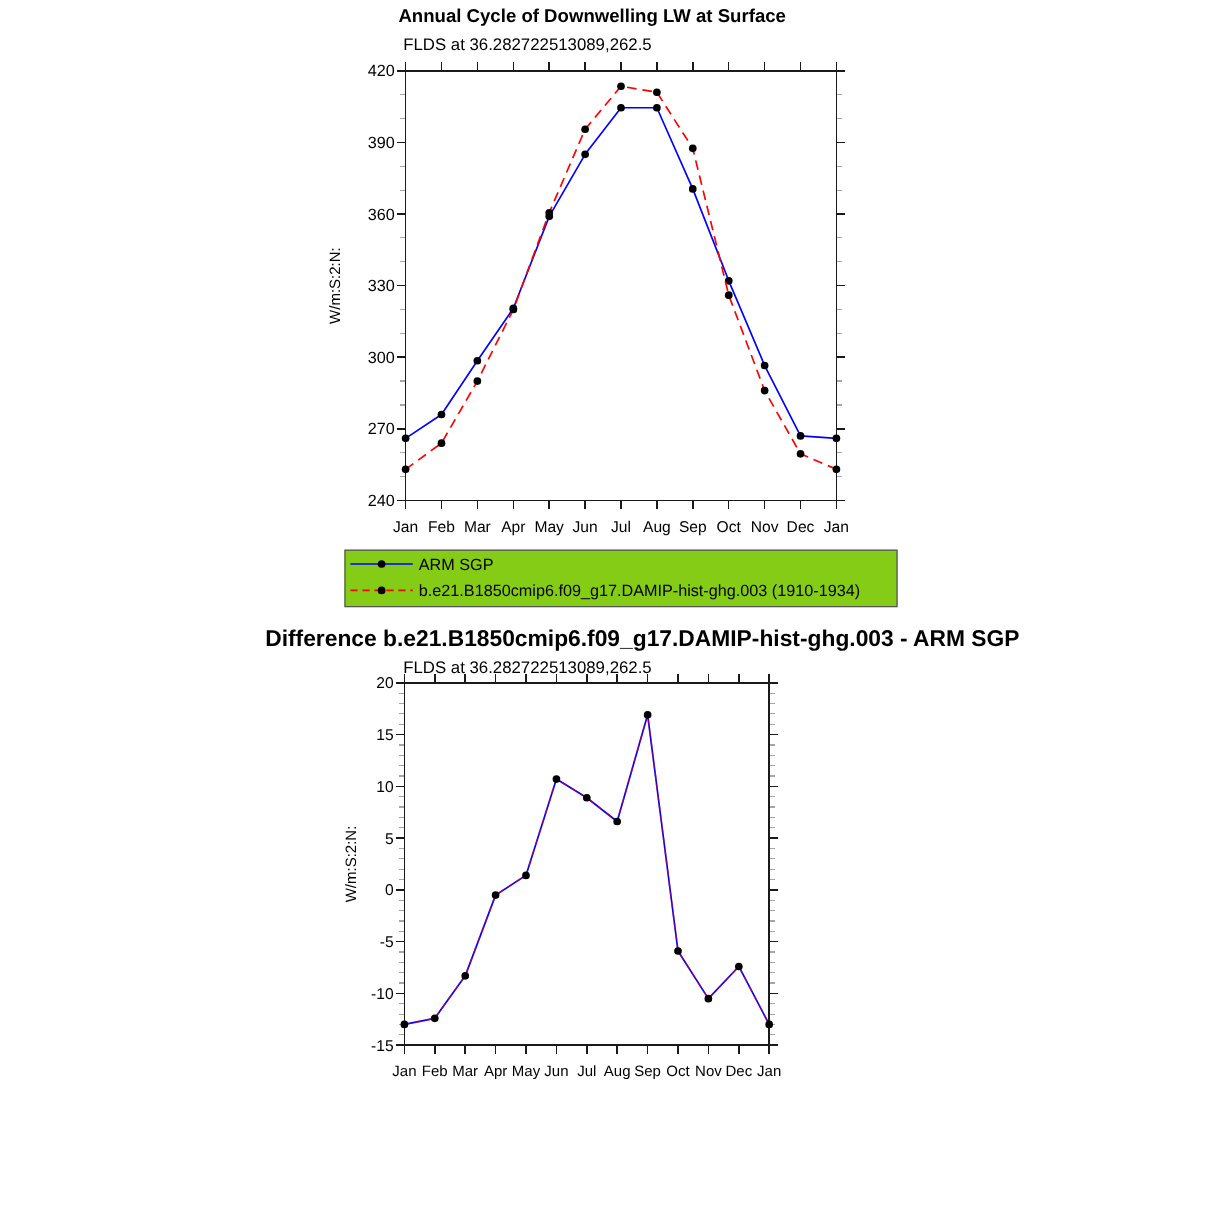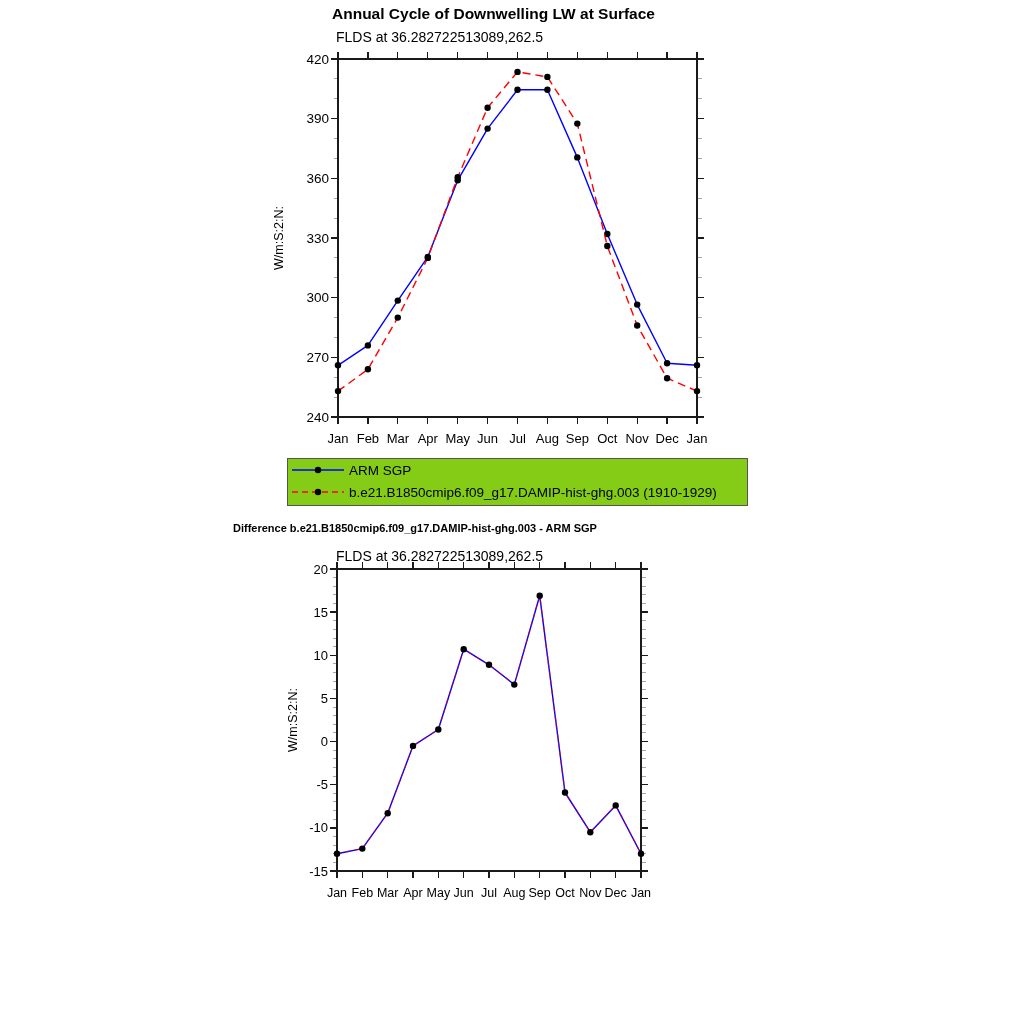--- a/index.html
+++ b/index.html
@@ -289,23 +289,23 @@
           <line x1="1" y1="8" x2="53" y2="8" stroke="#0000ff" stroke-width="1.4"></line>
           <circle cx="27" cy="8" r="3.2" fill="#000000"></circle>
         </svg>
         <span class="legend-label">ARM SGP</span>
       </div>
       <div class="legend-row">
         <svg width="56" height="16" class="swatch">
           <line x1="1" y1="8" x2="53" y2="8" stroke="#ff0000" stroke-width="1.4" stroke-dasharray="6 4"></line>
           <circle cx="27" cy="8" r="3.2" fill="#000000"></circle>
         </svg>
-        <span class="legend-label">b.e21.B1850cmip6.f09_g17.DAMIP-hist-ghg.003 (1910-1929)</span>
+        <span class="legend-label">b.e21.B1850cmip6.f09_g17.DAMIP-hist-ghg.003 (1910-1934)</span>
       </div>
     </div>
 
-  <div class="chart-title" style="left:233px;top:522px;font-size:11px;">Difference b.e21.B1850cmip6.f09_g17.DAMIP-hist-ghg.003 - ARM SGP</div>
+  <div class="chart-title" style="left:221px;top:522px;font-size:19px;">Difference b.e21.B1850cmip6.f09_g17.DAMIP-hist-ghg.003 - ARM SGP</div>
 
   <div class="chart-subtitle" style="left:336px;top:548px;">FLDS at 36.282722513089,262.5</div>
 
   <div class="ylabel" style="left:293px;top:720px;">W/m:S:2:N:</div>
 
 </div>
 
 </body></html>

